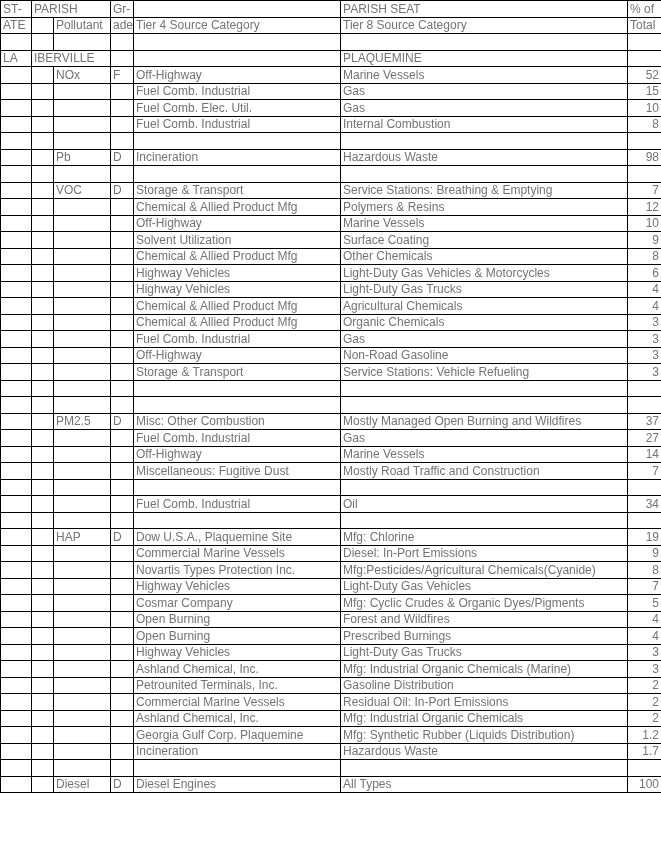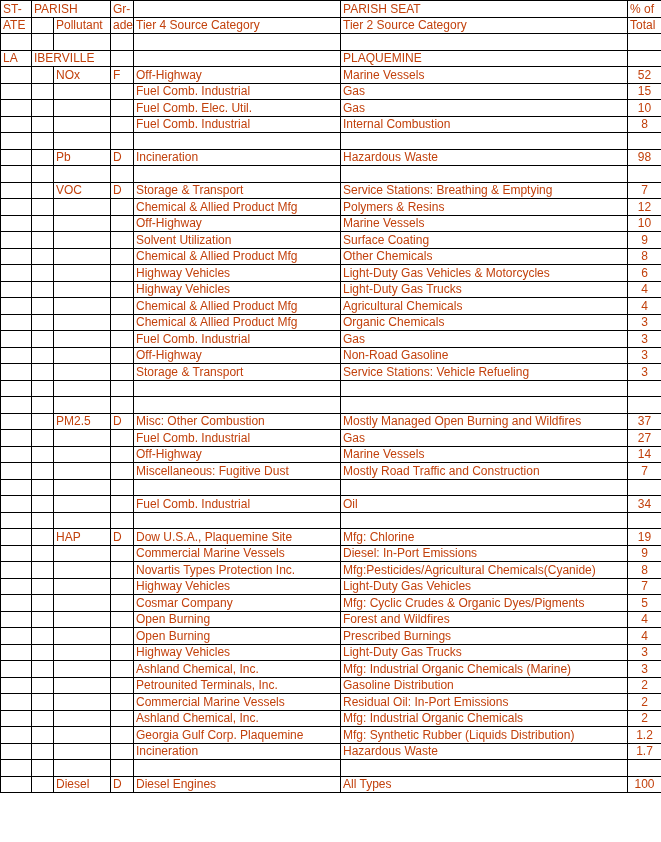--- a/index.html
+++ b/index.html
@@ -1,38 +1,38 @@
 <!DOCTYPE html>
 <html><head>
 <meta charset="utf-8">
 <style>
   html, body { margin: 0; padding: 0; background: #ffffff; }
   .sheet {
     width: 569px;
     font-family: "Liberation Sans", sans-serif;
     font-size: 12px;
-    color: #c2410c;
+    color: #737373;
   }
   table.grid {
     border-collapse: collapse;
     table-layout: fixed;
     width: 661px;
   }
   table.grid tr { height: 16.5px; }
   table.grid th, table.grid td {
     border: 1px solid #000;
     padding: 0 2px;
     font-weight: normal;
     text-align: left;
     vertical-align: middle;
     white-space: nowrap;
     overflow: hidden;
     line-height: 14px;
   }
-  table.grid td.num { text-align: center; }
+  table.grid td.num { text-align: right; }
 </style>
 </head>
 <body>
 
 <div class="sheet">
   <table class="grid">
     <colgroup>
       <col style="width:31px">
       <col style="width:22px">
       <col style="width:57px">
@@ -49,21 +49,21 @@
         <th></th>
         <th>PARISH SEAT</th>
         <th>% of</th>
       </tr>
       <tr>
         <th>ATE</th>
         <th></th>
         <th>Pollutant</th>
         <th>ade</th>
         <th>Tier 4 Source Category</th>
-        <th>Tier 2 Source Category</th>
+        <th>Tier 8 Source Category</th>
         <th>Total</th>
       </tr>
     </thead>
     <tbody>
         <tr>
           <td></td>
           <td></td>
           <td></td>
           <td></td>
           <td></td>

